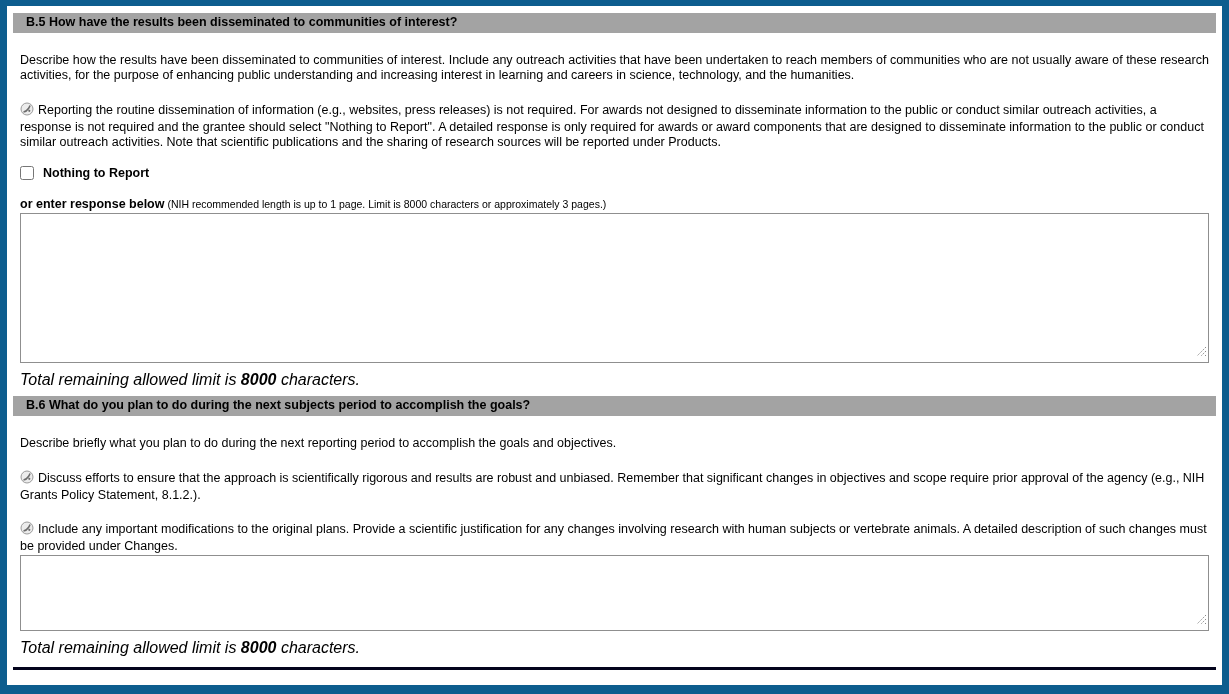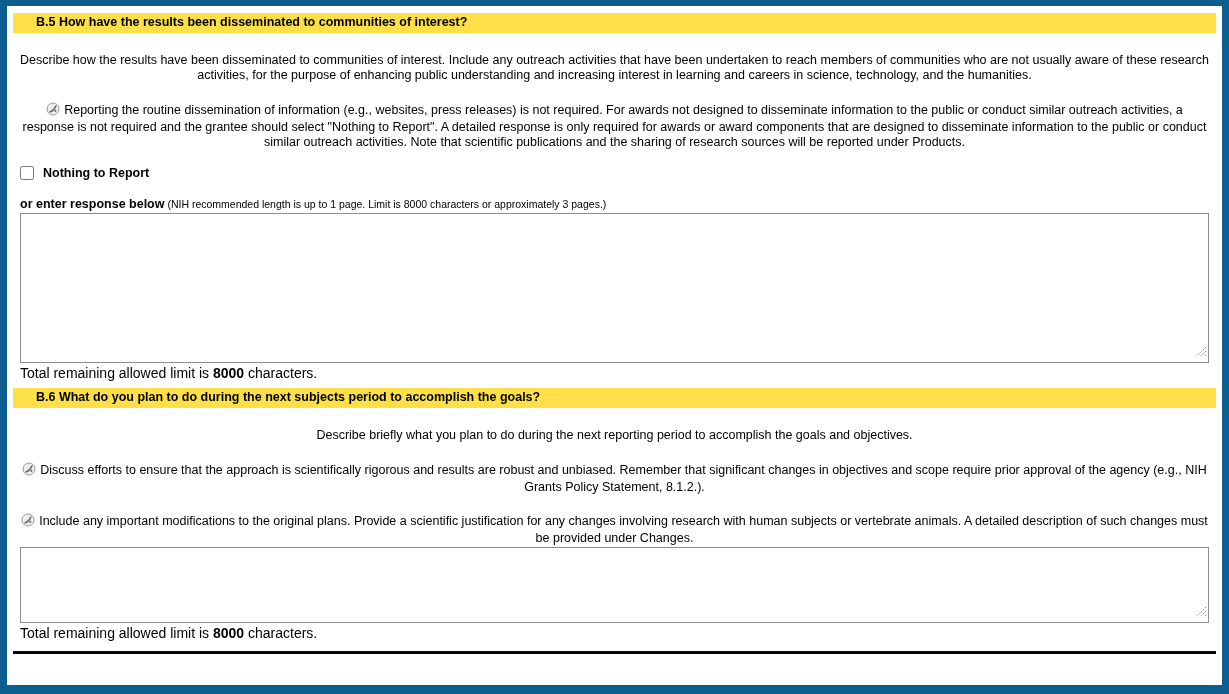--- a/index.html
+++ b/index.html
@@ -15,31 +15,30 @@
   }
   .page {
     background:#ffffff;
     width:100%; height:100%;
     padding:7px 6px 0 6px;
     overflow:hidden;
     color:#000;
     font-size:12.5px;
   }
   .section-bar {
-    background:#fde047;
+    background:#a3a3a3;
     font-weight:bold;
     font-size:12.5px;
-    padding:2px 4px 3px 23px;
+    padding:2px 4px 3px 13px;
     line-height:1.2;
   }
   .para {
     margin:18px 7px 0 7px;
     line-height:1.22;
     font-size:12.5px;
-    text-align:center;
   }
   .para.first { margin-top:20px; }
   .instr-icon {
     display:inline-block;
     vertical-align:-2px;
     margin-right:4px;
   }
   .checkbox-row {
     margin:16px 7px 0 7px;
     display:flex;
@@ -71,22 +70,23 @@
     outline:none;
   }
   textarea.big { height:150px; }
   textarea.small { height:76px; }
   .grip {
     position:absolute;
     right:2px; bottom:3px;
     pointer-events:none;
   }
   .total-row {
-    margin:2px 7px 0 7px;
-    font-size:14px;
+    margin:8px 7px 0 7px;
+    font-size:16px;
+    font-style:italic;
   }
   .total-row b { font-weight:bold; }
   .b6-bar { margin-top:7px; }
   .divider {
     border:none;
     border-top:3px solid #04041c;
     margin:10px 0 0 0;
   }
 </style>
 </head>

